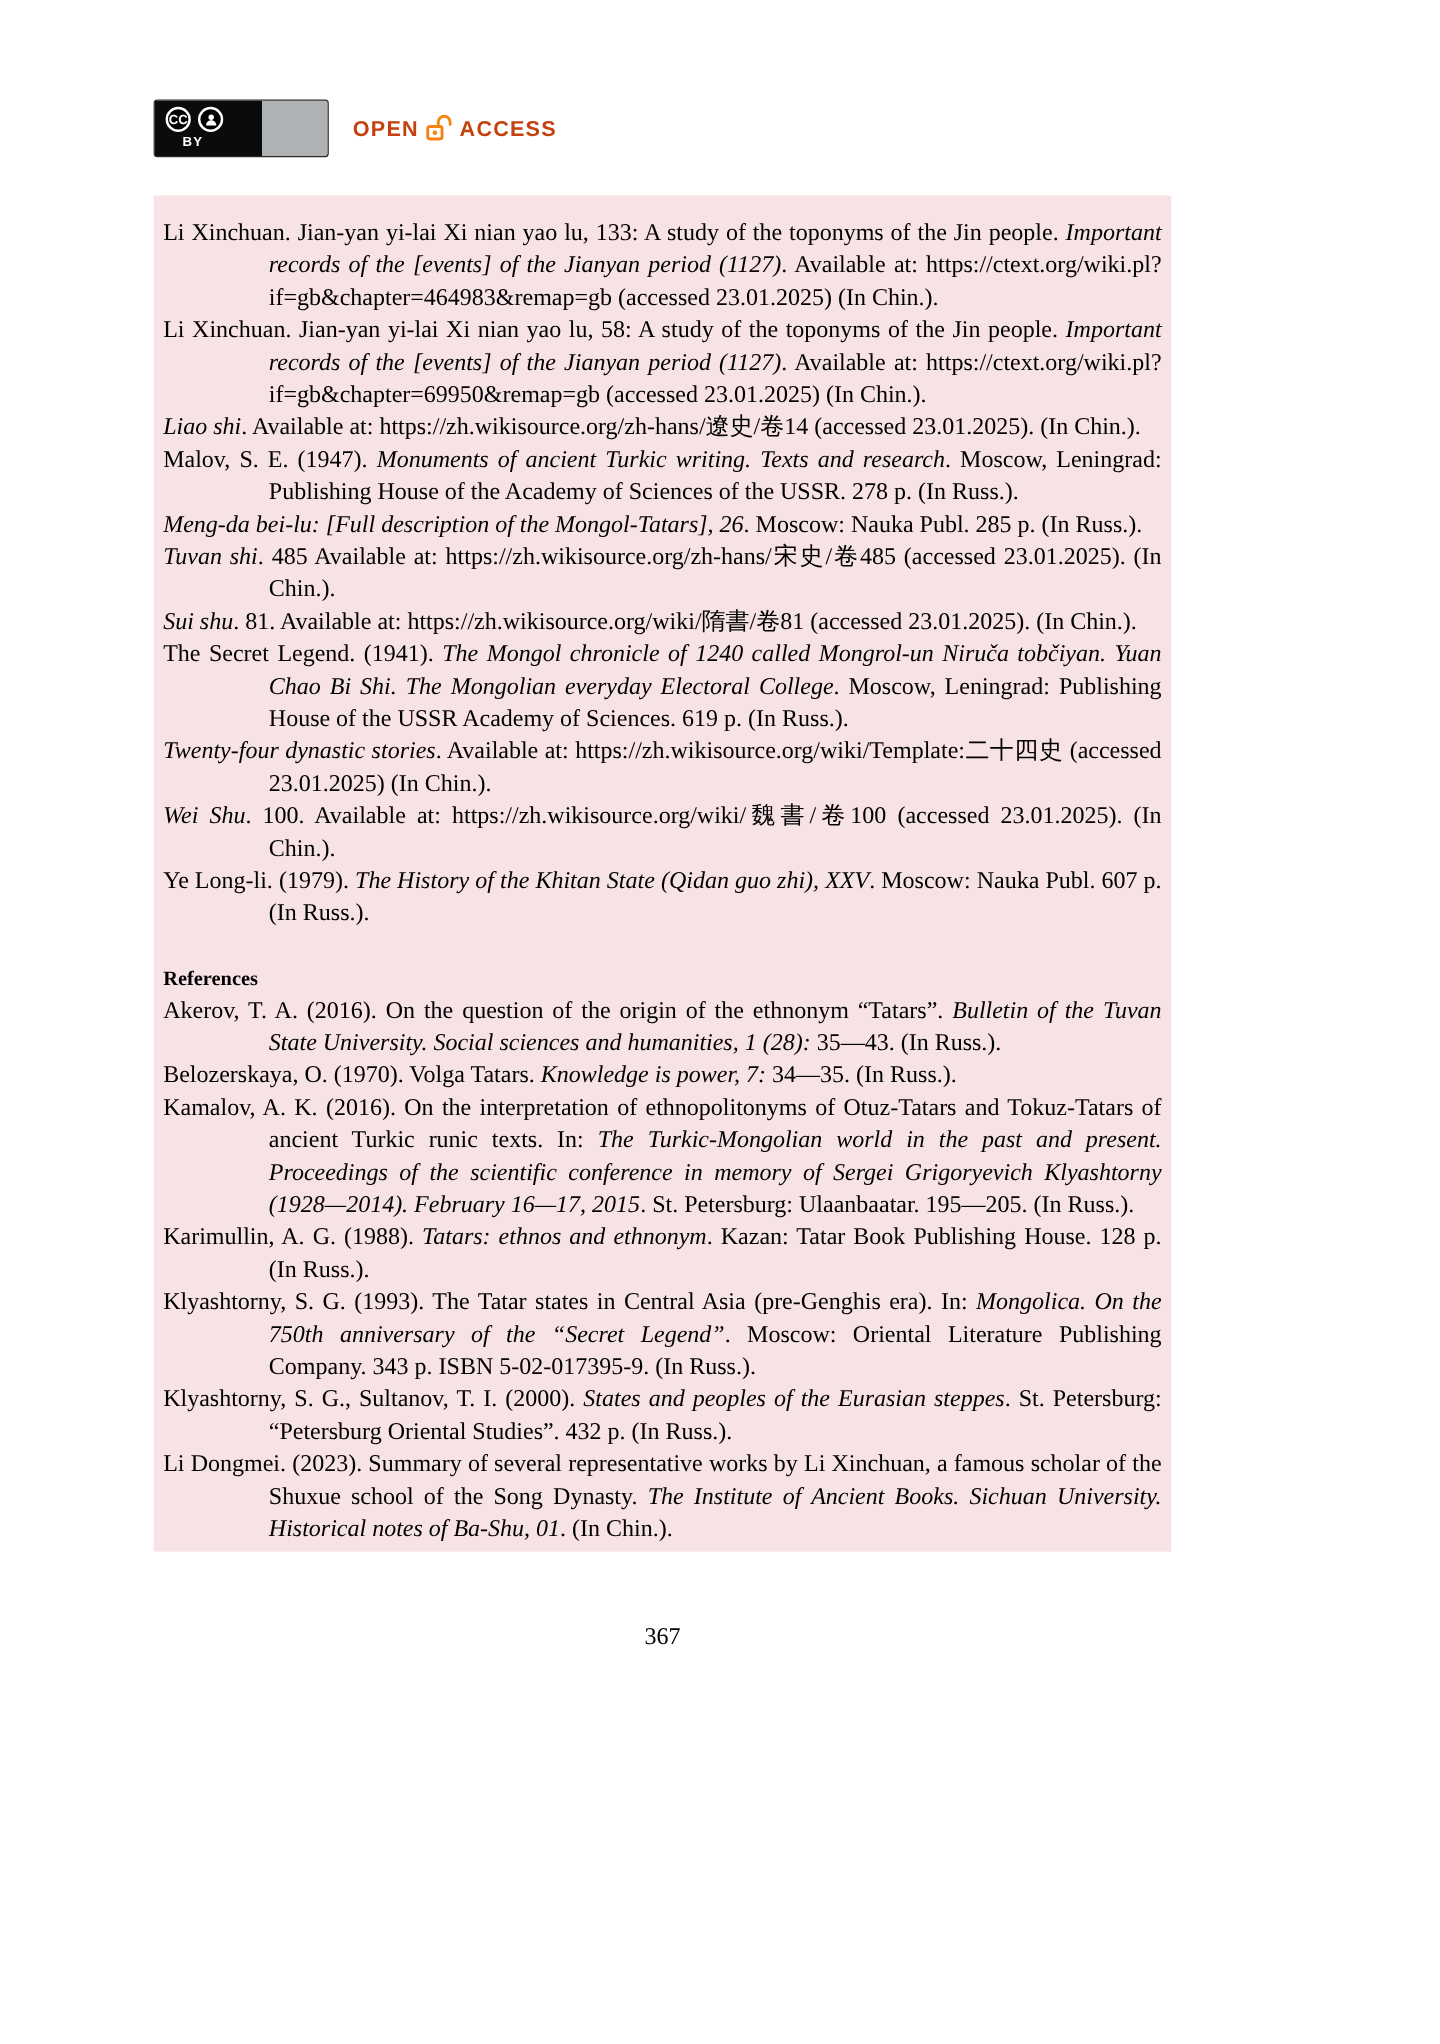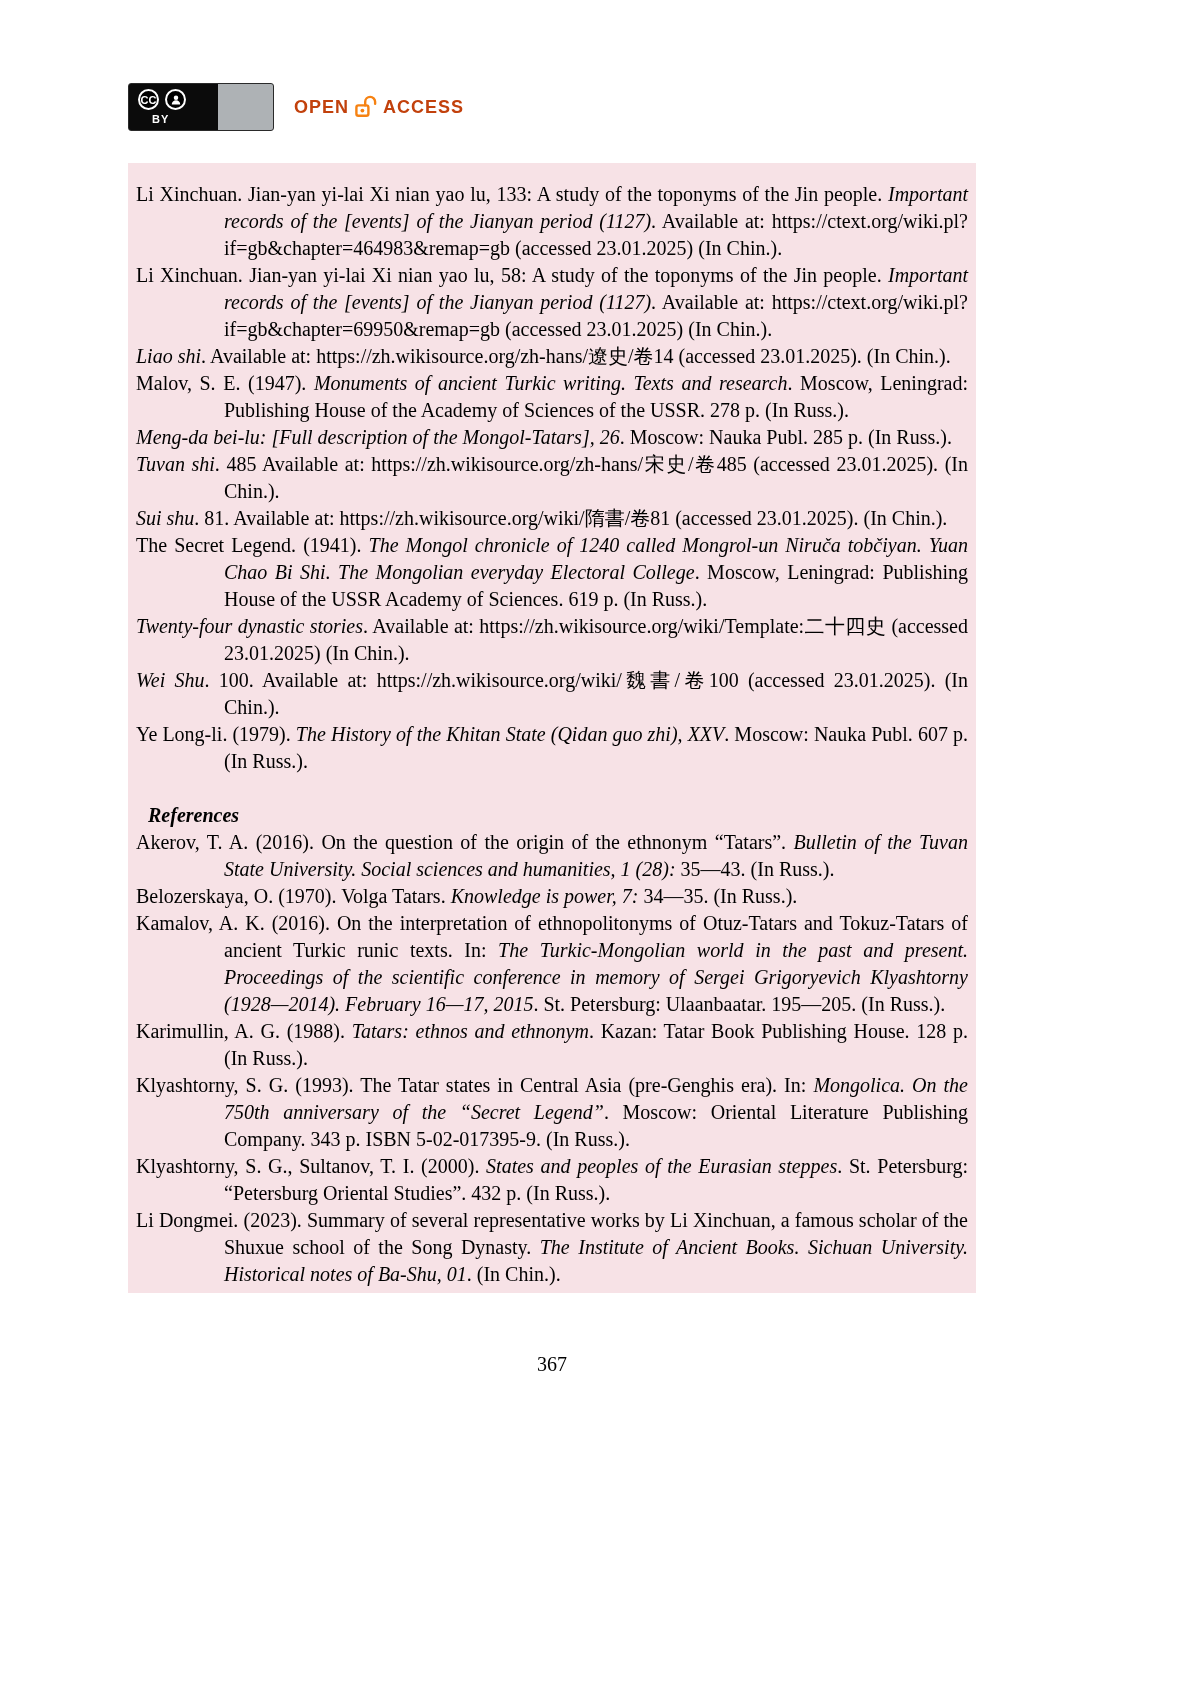--- a/index.html
+++ b/index.html
@@ -84,25 +84,24 @@
   .ref-entry{
     font-size:20px;
     line-height:27px;
     text-align:justify;
     padding-left:88px;
     text-indent:-88px;
     overflow-wrap:break-word;
   }
   .ref-entry em{font-style:italic;}
   .refs-heading{
-    font-size:20px;
+    font-size:17px;
     line-height:27px;
     font-weight:bold;
-    margin:27px 0 0 12px;
-    font-style:italic;
+    margin:27px 0 0 0;
   }
   .page-number{
     text-align:center;
     font-size:20px;
     margin-top:60px;
     width:848px;
   }
 </style>
 </head>
 <body>

